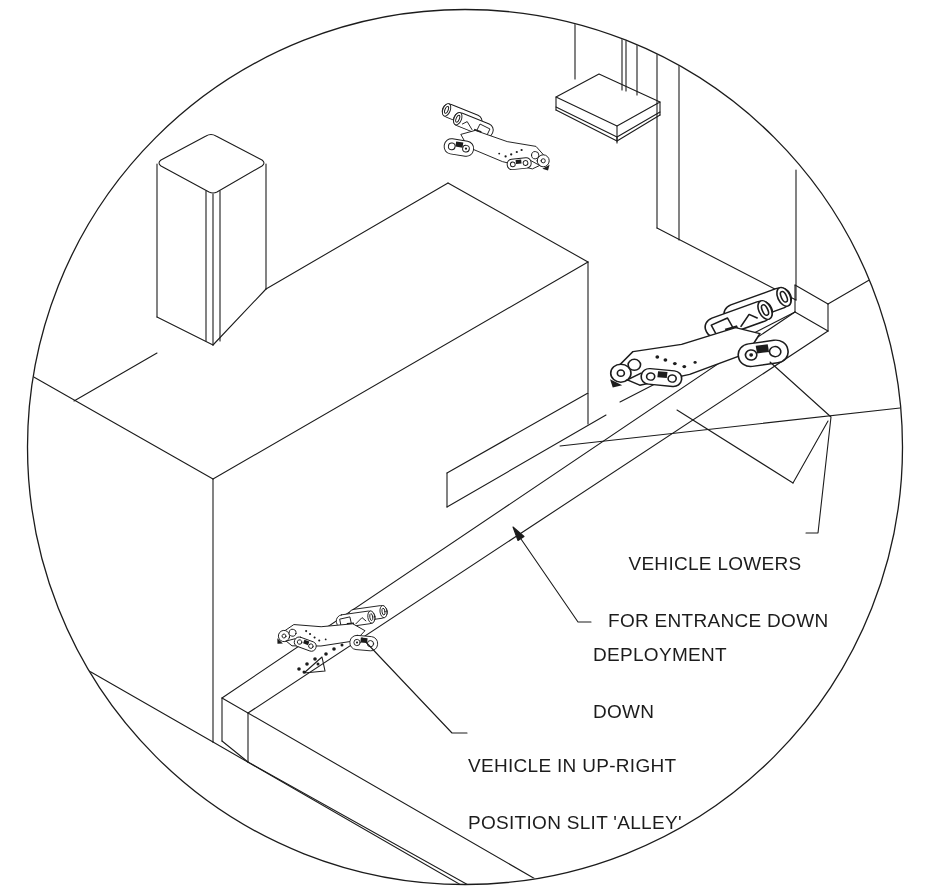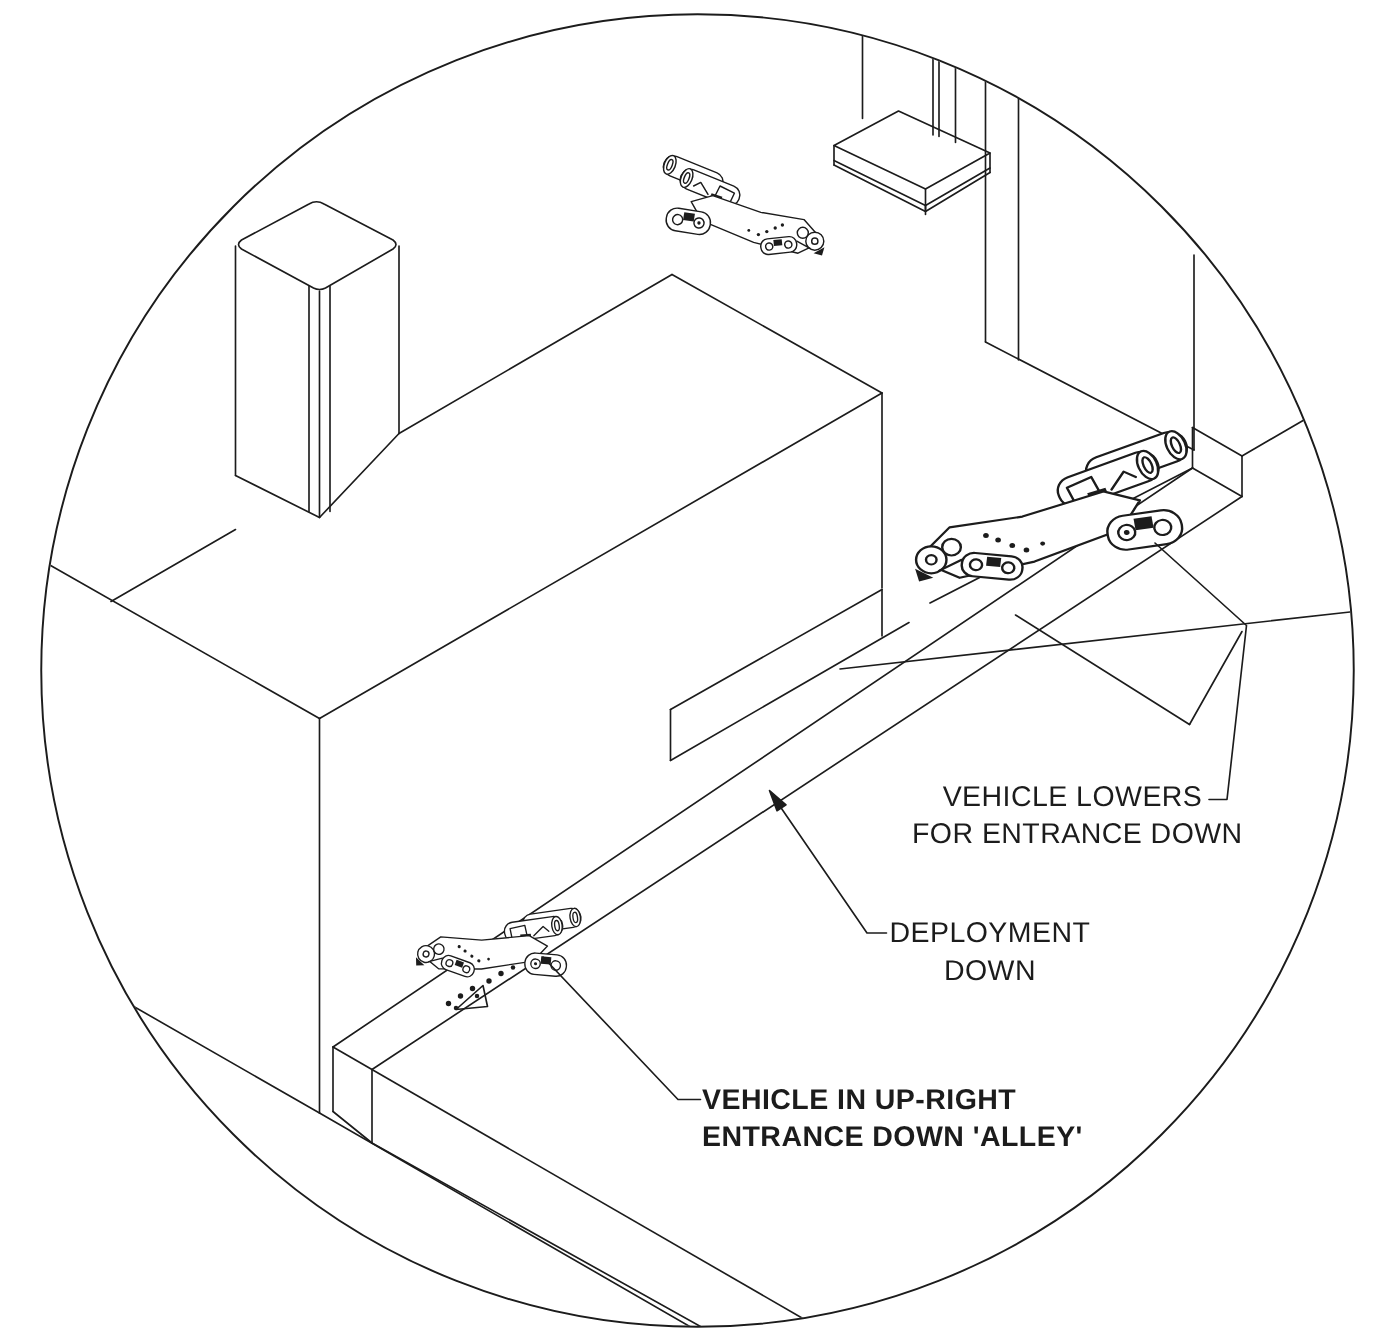--- a/index.html
+++ b/index.html
@@ -7,21 +7,21 @@
   .stage {
     position:relative; width:929px; height:893px; background:var(--bg);
     font-family:"Liberation Sans", sans-serif; overflow:hidden;
   }
   .stage svg { position:absolute; left:0; top:0; }
   .callout {
     position:absolute; color:var(--ink);
     font-size:19px; line-height:25px; letter-spacing:0.3px;
     font-family:"Liberation Sans", sans-serif;
   }
-  .callout div { white-space:nowrap; }
+  .callout div { white-space:nowrap;margin-top:32px; }
   .callout.centered { text-align:center; }
 </style>
 </head>
 <body>
 
 <div class="stage">
 
   <svg width="929" height="893" viewBox="0 0 929 893">
     <defs>
       <clipPath id="cv">
@@ -180,23 +180,23 @@
       <path d="M467,733 L452,733 L362,638"></path>
       <path d="M513,527 L524,536.5 L518,540.5 Z" fill="#1c1c1c" stroke="#1c1c1c"></path>
     </g>
   </svg>
 
   <div class="callout centered" style="left:608px; top:519px; width:214px;">
     <div>VEHICLE LOWERS</div>
     <div>FOR ENTRANCE DOWN</div>
   </div>
 
-  <div class="callout" style="left:593px; top:610px;text-align:center;">
+  <div class="callout" style="left:593px; top:610px;">
     <div>DEPLOYMENT</div>
     <div>DOWN</div>
   </div>
 
-  <div class="callout" style="left:468px; top:721px;font-weight:bold;">
+  <div class="callout" style="left:468px; top:721px;">
     <div>VEHICLE IN UP-RIGHT</div>
-    <div>ENTRANCE DOWN 'ALLEY'</div>
+    <div>POSITION SLIT 'ALLEY'</div>
   </div>
 
 </div>
 
 </body></html>

